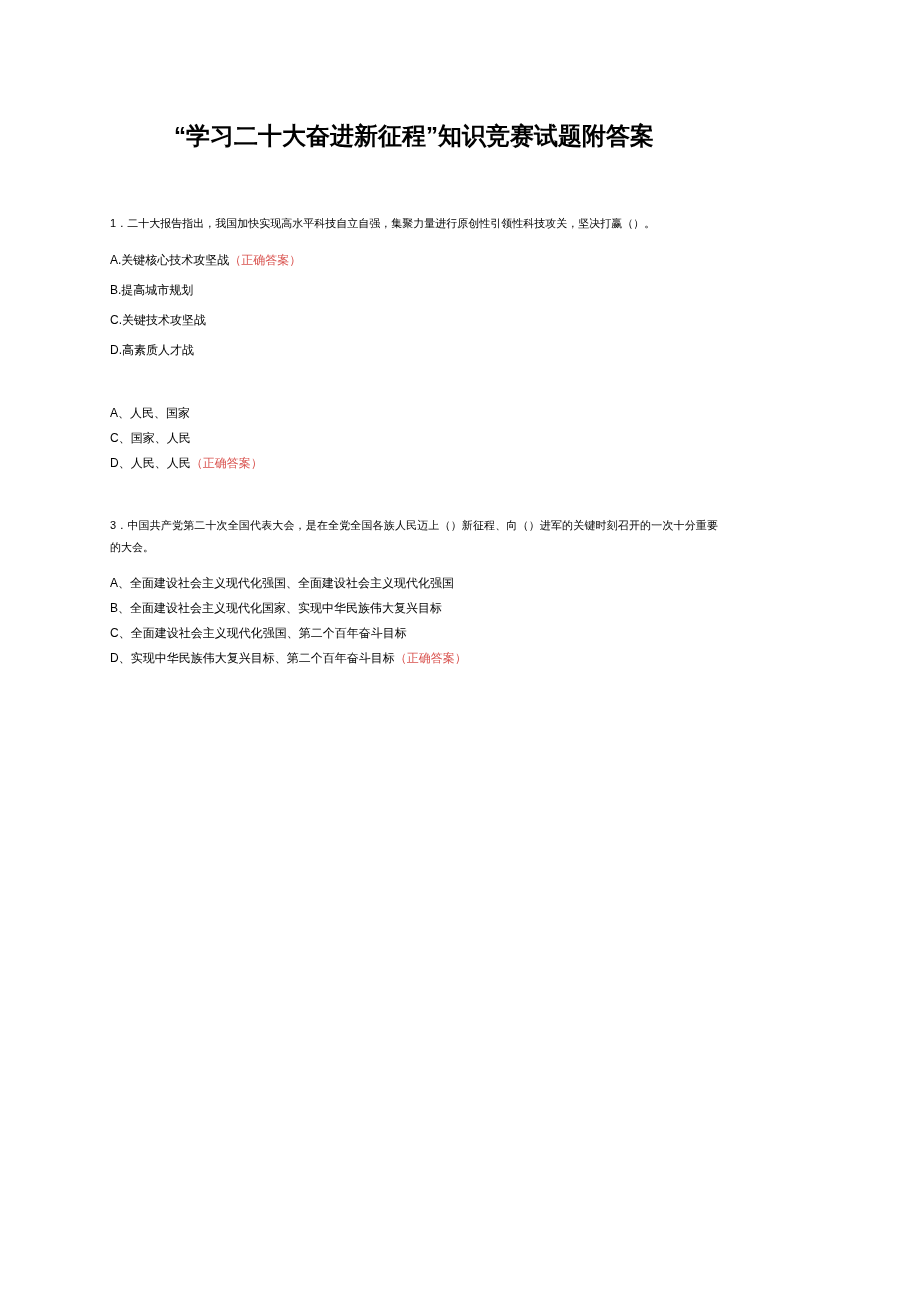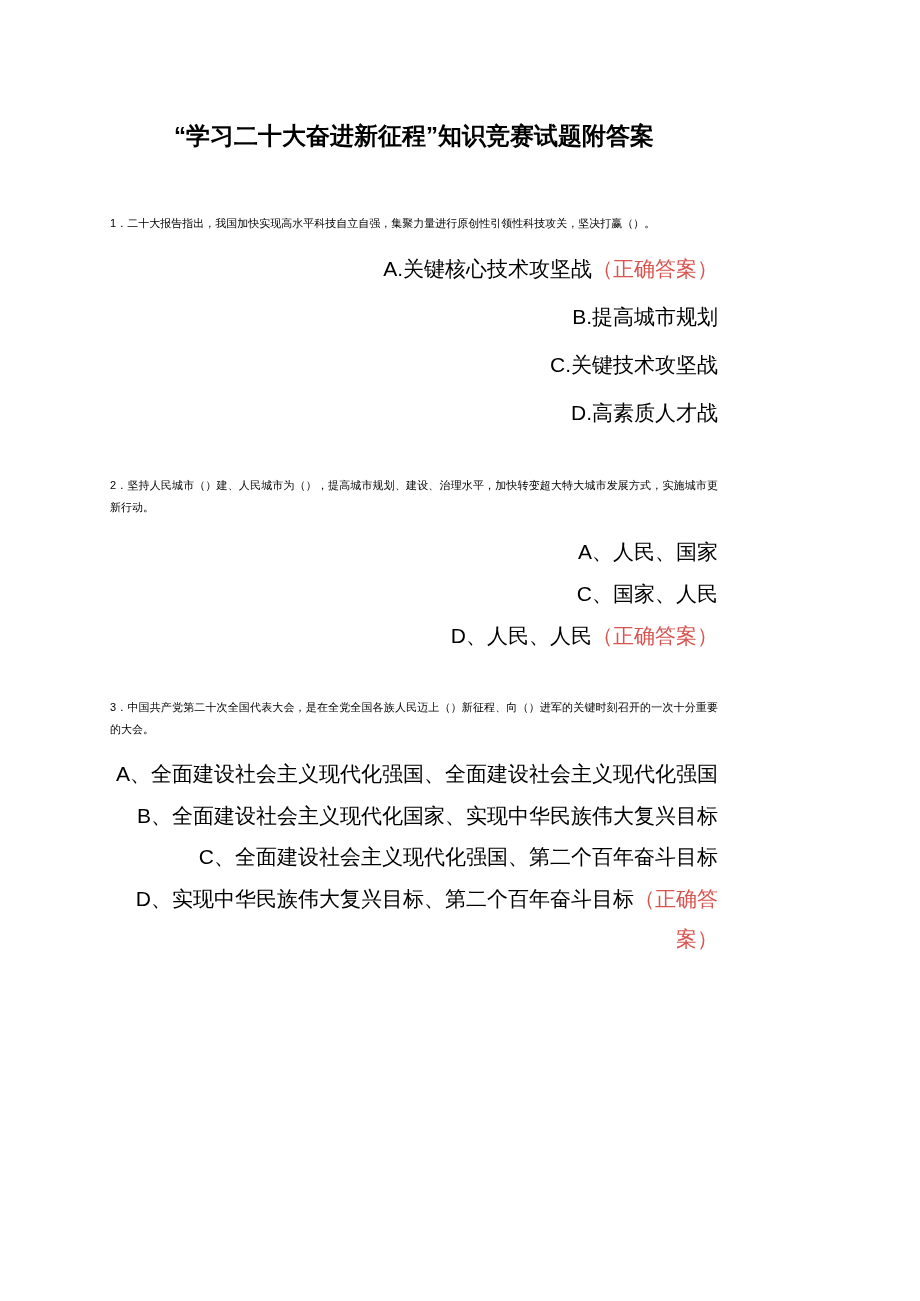--- a/index.html
+++ b/index.html
@@ -24,24 +24,23 @@
   .question {
     margin-bottom: 40px;
   }
   .stem {
     font-size: 11px;
     line-height: 2.0;
     text-align: justify;
     margin-bottom: 14px;
   }
   .option {
-    font-size: 21px;
+    font-size: 12px;
     line-height: 2.0;
     margin-bottom: 6px;
-    text-align: right;
   }
   .option.tight {
     line-height: 1.9;
     margin-bottom: 2px;
   }
   .correct {
     color: #d9534f;
   }
 </style>
 </head>
@@ -62,23 +61,20 @@
     </div>
     <div class="option">
       <span>C.关键技术攻坚战</span>
     </div>
     <div class="option">
       <span>D.高素质人才战</span>
     </div>
   </div>
 
   <div class="question">
-    <div class="stem">
-      <span>2</span><span>．坚持人民城市（）建、人民城市为（），提高城市规划、建设、治理水平，加快转变超大特大城市发展方式，实施城市更新行动。</span>
-    </div>
     <div class="option tight">
       <span>A、人民、国家</span>
     </div>
     <div class="option tight">
       <span>C、国家、人民</span>
     </div>
     <div class="option tight">
       <span>D、人民、人民</span><span class="correct">（正确答案）</span>
     </div>
   </div>

